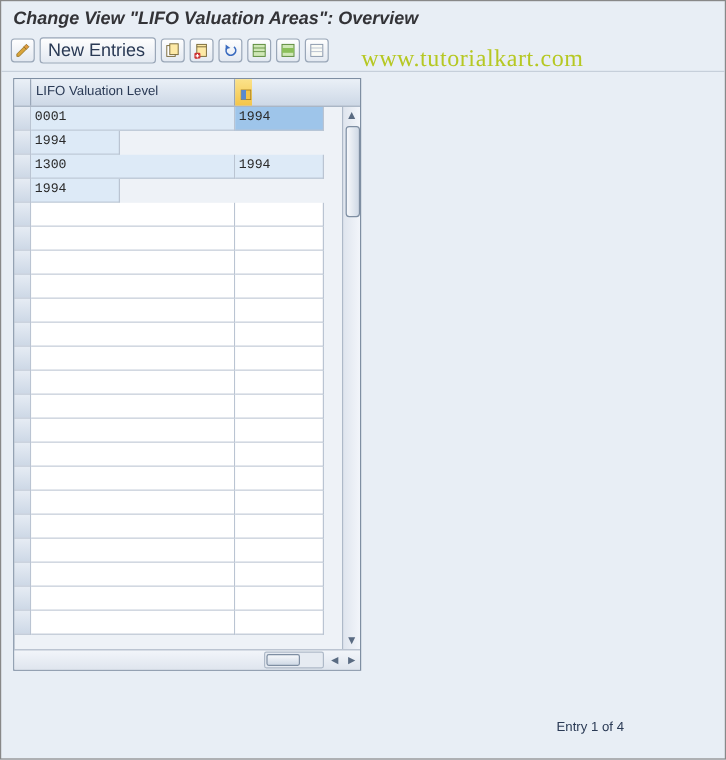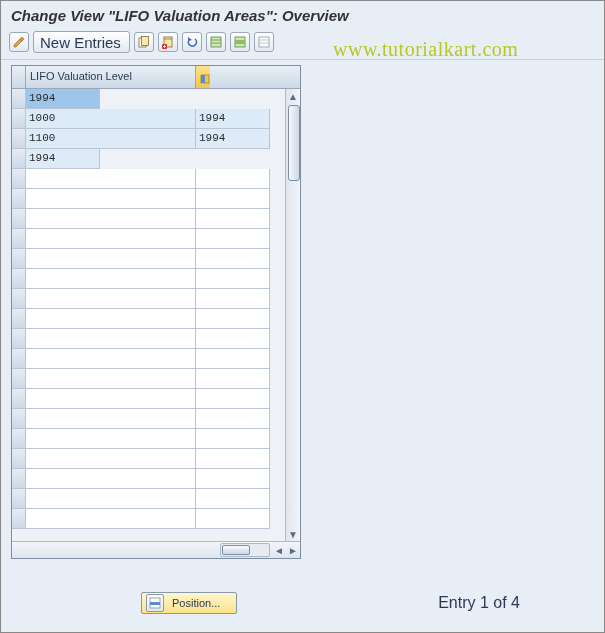--- a/index.html
+++ b/index.html
@@ -50,21 +50,20 @@
   }
   
   .watermark{
     position:absolute;
     top:37px;left:300px;
     font-family:Georgia,'Times New Roman',serif;
     font-size:20px;
     color:#b6c823;
     letter-spacing:.5px;
     pointer-events:none;
-    margin-left:32px;
   }
   
   .table-box{
     position:absolute;
     left:10px;top:64px;
     width:290px;height:494px;
     border:1px solid #7e8ea2;
     background:#eef2f7;
     box-sizing:border-box;
   }
@@ -183,21 +182,21 @@
   .position-btn .ico{
     width:16px;height:16px;
     border:1px solid #8a98ac;
     background:linear-gradient(#fefefe,#e3e9f1);
     display:flex;align-items:center;justify-content:center;
     border-radius:2px;
   }
   .entry-label{
     position:absolute;
     right:84px;bottom:2px;
-    font-size:16px;color:#2a3a55;
+    font-size:11px;color:#2a3a55;
   }
   
   .w-rh{width:14px}
   .w-c1{width:170px}
   .w-c2{width:74px}
   .w-vs{width:14px}
 </style>
 </head>
 <body>
 
@@ -265,30 +264,30 @@
     <div class="th corner w-vs">
       <svg width="10" height="10" viewBox="0 0 10 10">
         <rect x="1" y="1" width="8" height="8" fill="#f4c549" stroke="#a07a1f" stroke-width=".7"></rect>
         <rect x="1" y="1" width="4" height="8" fill="#5a8ad0"></rect>
       </svg>
     </div>
   </div>
   <div class="tbody" id="tbody">
     <div class="tr">
         <div class="rowhead"></div>
+        <div class="cell w-c1 filled">0001</div>
         <div class="cell w-c2 sel">1994</div>
       </div>
       <div class="tr">
         <div class="rowhead"></div>
-        <div class="cell w-c1 filled">1000</div>
         <div class="cell w-c2 filled">1994</div>
       </div>
       <div class="tr">
         <div class="rowhead"></div>
-        <div class="cell w-c1 filled">1100</div>
+        <div class="cell w-c1 filled">1300</div>
         <div class="cell w-c2 filled">1994</div>
       </div>
       <div class="tr">
         <div class="rowhead"></div>
         <div class="cell w-c2 filled">1994</div>
       </div>
       <div class="tr">
         <div class="rowhead"></div>
         <div class="cell w-c1"></div>
         <div class="cell w-c2"></div>
@@ -390,23 +389,14 @@
     <div class="spacer"></div>
     <div class="htrack">
       <div class="hthumb"></div>
     </div>
     <div class="harr">◄</div>
     <div class="harr">►</div>
   </div>
 </div>
 
 <div class="footer">
-  <div class="position-btn">
-    <span class="ico">
-      <svg width="12" height="12" viewBox="0 0 12 12">
-        <rect x="1" y="1" width="10" height="10" fill="#fff" stroke="#7e8ea2" stroke-width=".8"></rect>
-        <rect x="1" y="5" width="10" height="3" fill="#5a8ad0"></rect>
-      </svg>
-    </span>
-    <span>Position...</span>
-  </div>
   <div class="entry-label">Entry 1 of 4</div>
 </div>
 
 </body></html>

